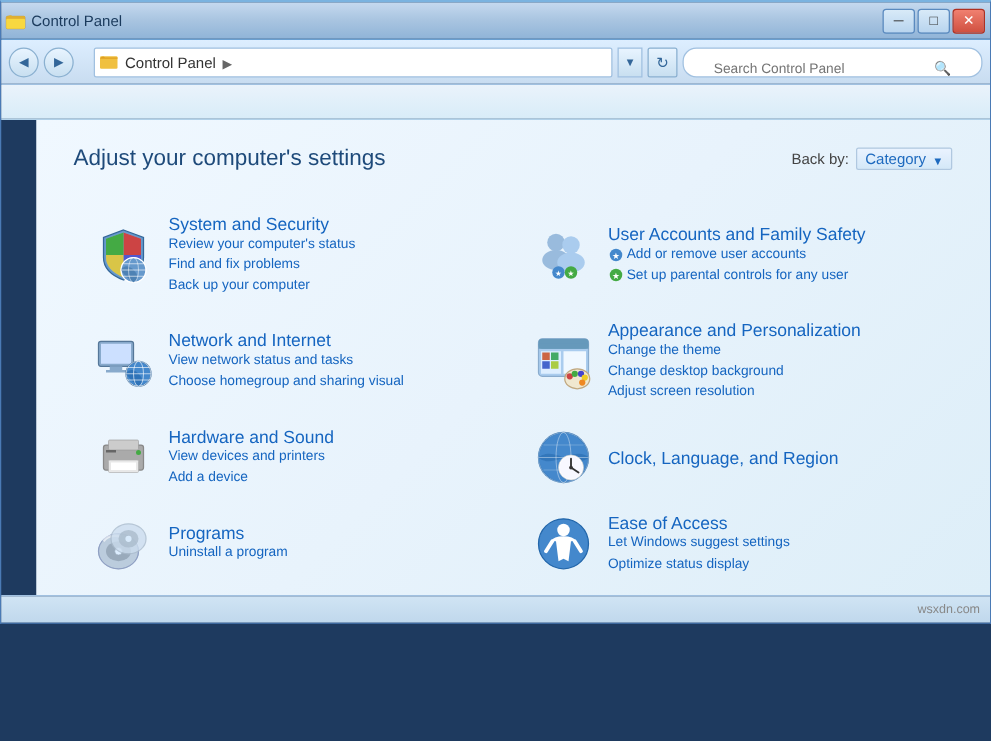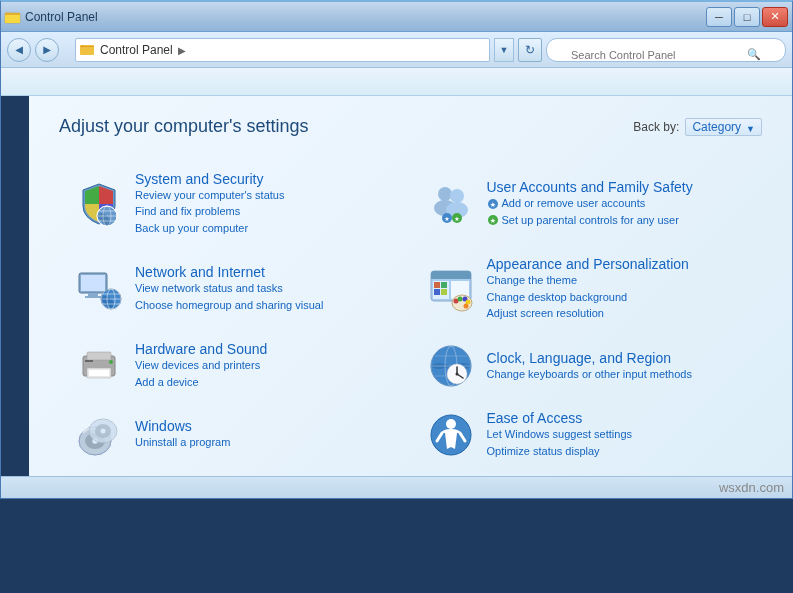--- a/index.html
+++ b/index.html
@@ -502,42 +502,41 @@
 
             <circle cx="30" cy="32" r="10" fill="white" stroke="#cccccc" stroke-width="0.5"></circle>
             <circle cx="30" cy="32" r="9" fill="#f8f8ff"></circle>
             <line x1="30" y1="32" x2="30" y2="25" stroke="#333" stroke-width="1.5" stroke-linecap="round"></line>
             <line x1="30" y1="32" x2="36" y2="36" stroke="#333" stroke-width="1.5" stroke-linecap="round"></line>
             <circle cx="30" cy="32" r="1.5" fill="#333"></circle>
           </svg>
         </div>
         <div class="category-text">
           <span class="category-title">Clock, Language, and Region</span>
-          <span class="category-link">Change keyboards or other input methods</span>
         </div>
       </div>
 
       <div class="category-item">
         <div class="category-icon">
           <svg width="48" height="48" viewBox="0 0 48 48">
 
             <ellipse cx="20" cy="30" rx="16" ry="14" fill="#bbccdd" stroke="#99aacc" stroke-width="1"></ellipse>
             <ellipse cx="20" cy="30" rx="16" ry="14" fill="none" stroke="#8899bb" stroke-width="0.5"></ellipse>
             <ellipse cx="20" cy="30" rx="10" ry="8" fill="#99aabb"></ellipse>
             <ellipse cx="20" cy="30" rx="3" ry="3" fill="#ddeeff" stroke="#99aabb" stroke-width="0.5"></ellipse>
 
             <path d="M8 22 Q12 16 22 18" fill="none" stroke="rgba(255,255,255,0.6)" stroke-width="2"></path>
 
             <ellipse cx="28" cy="20" rx="14" ry="12" fill="#ccddee" stroke="#aabbcc" stroke-width="1" opacity="0.8"></ellipse>
             <ellipse cx="28" cy="20" rx="8" ry="7" fill="#aabbcc" opacity="0.8"></ellipse>
             <ellipse cx="28" cy="20" rx="2.5" ry="2.5" fill="#ddeeff" opacity="0.9"></ellipse>
           </svg>
         </div>
         <div class="category-text">
-          <span class="category-title">Windows</span>
+          <span class="category-title">Programs</span>
           <span class="category-link">Uninstall a program</span>
         </div>
       </div>
 
       <div class="category-item">
         <div class="category-icon">
           <svg width="48" height="48" viewBox="0 0 48 48">
 
             <circle cx="24" cy="24" r="20" fill="#4488cc" stroke="#2266aa" stroke-width="1"></circle>
 
@@ -553,16 +552,16 @@
           <span class="category-link">Let Windows suggest settings</span>
           <span class="category-link">Optimize status display</span>
         </div>
       </div>
 
     </div>
   </div>
 
   <div class="status-bar">
     <span></span>
-    <span style="margin-left:auto;font-size:13px;color:#888">wsxdn.com</span>
+    <span style="margin-left:auto;font-size:10px;color:#888">wsxdn.com</span>
   </div>
 
 </div>
 
 </body></html>

